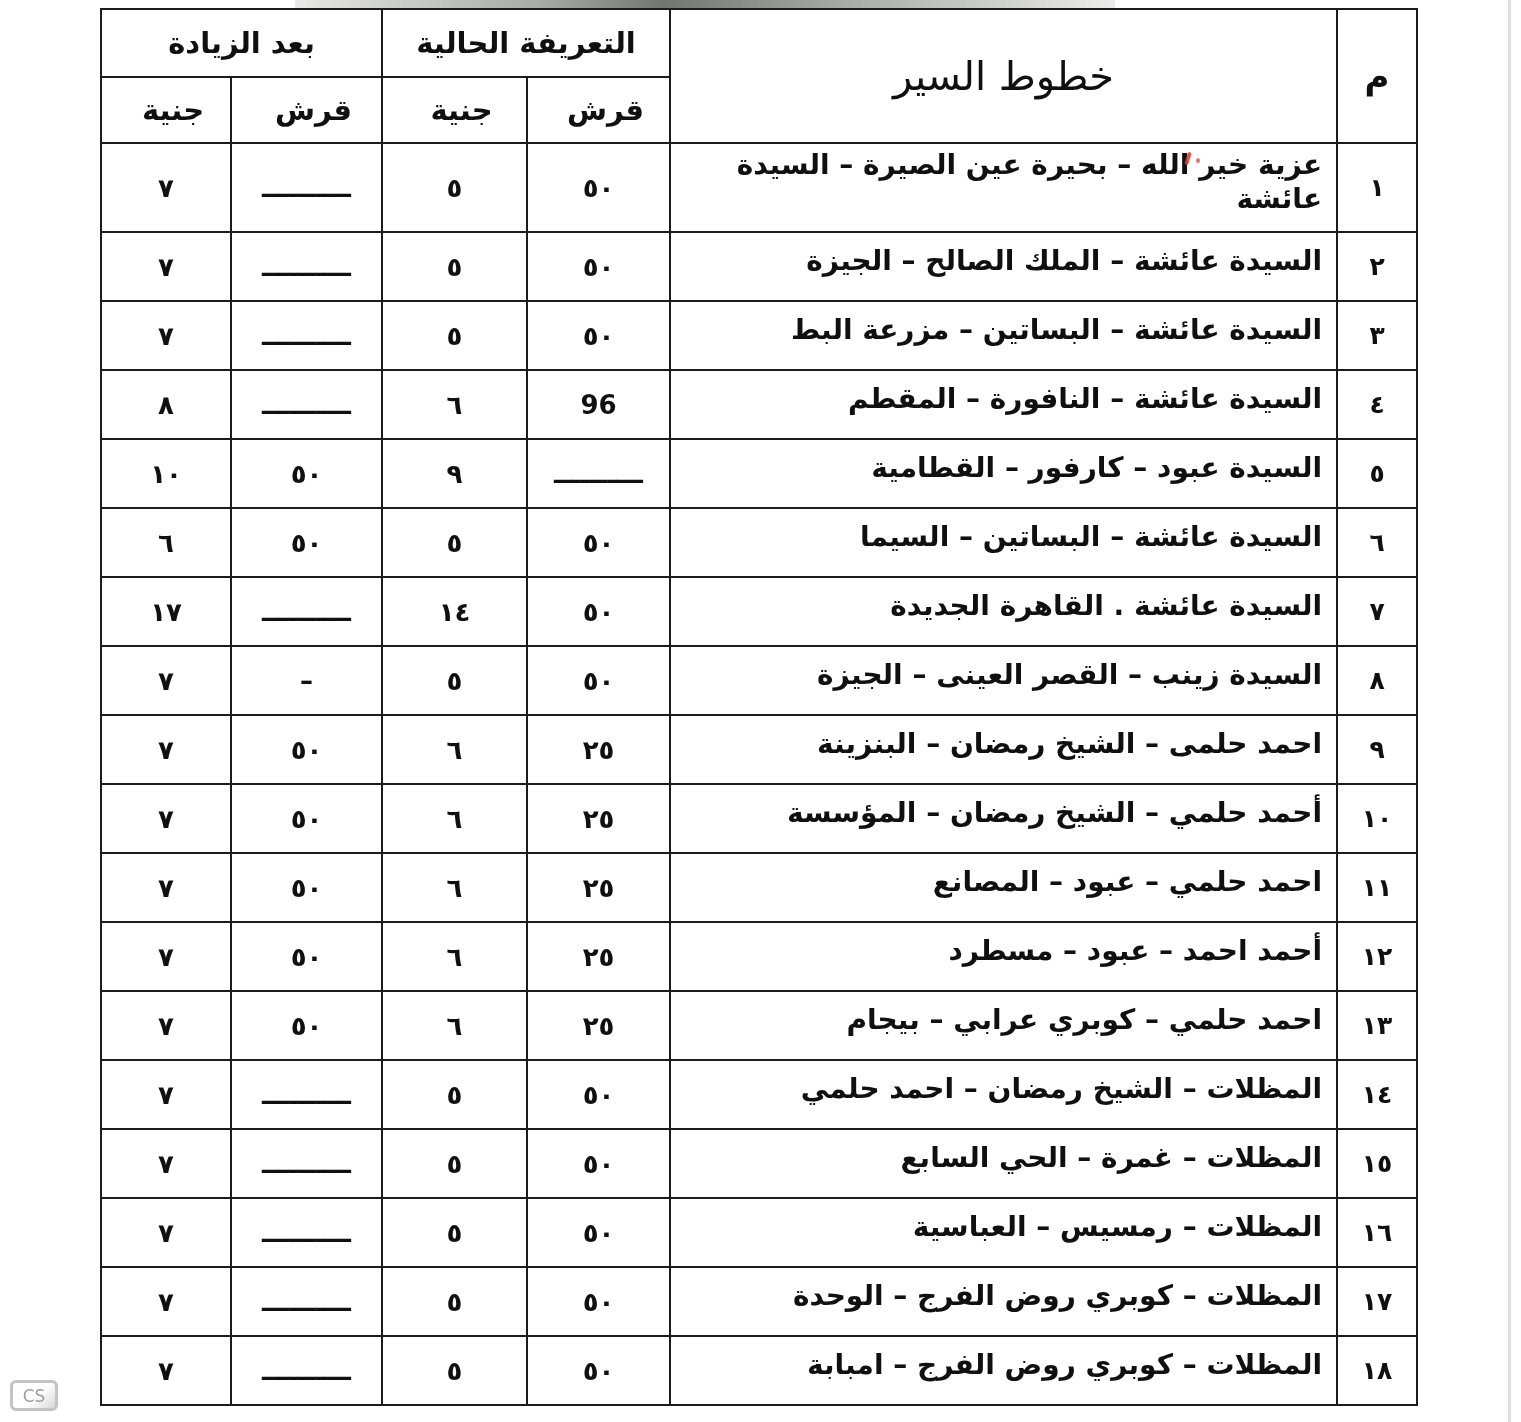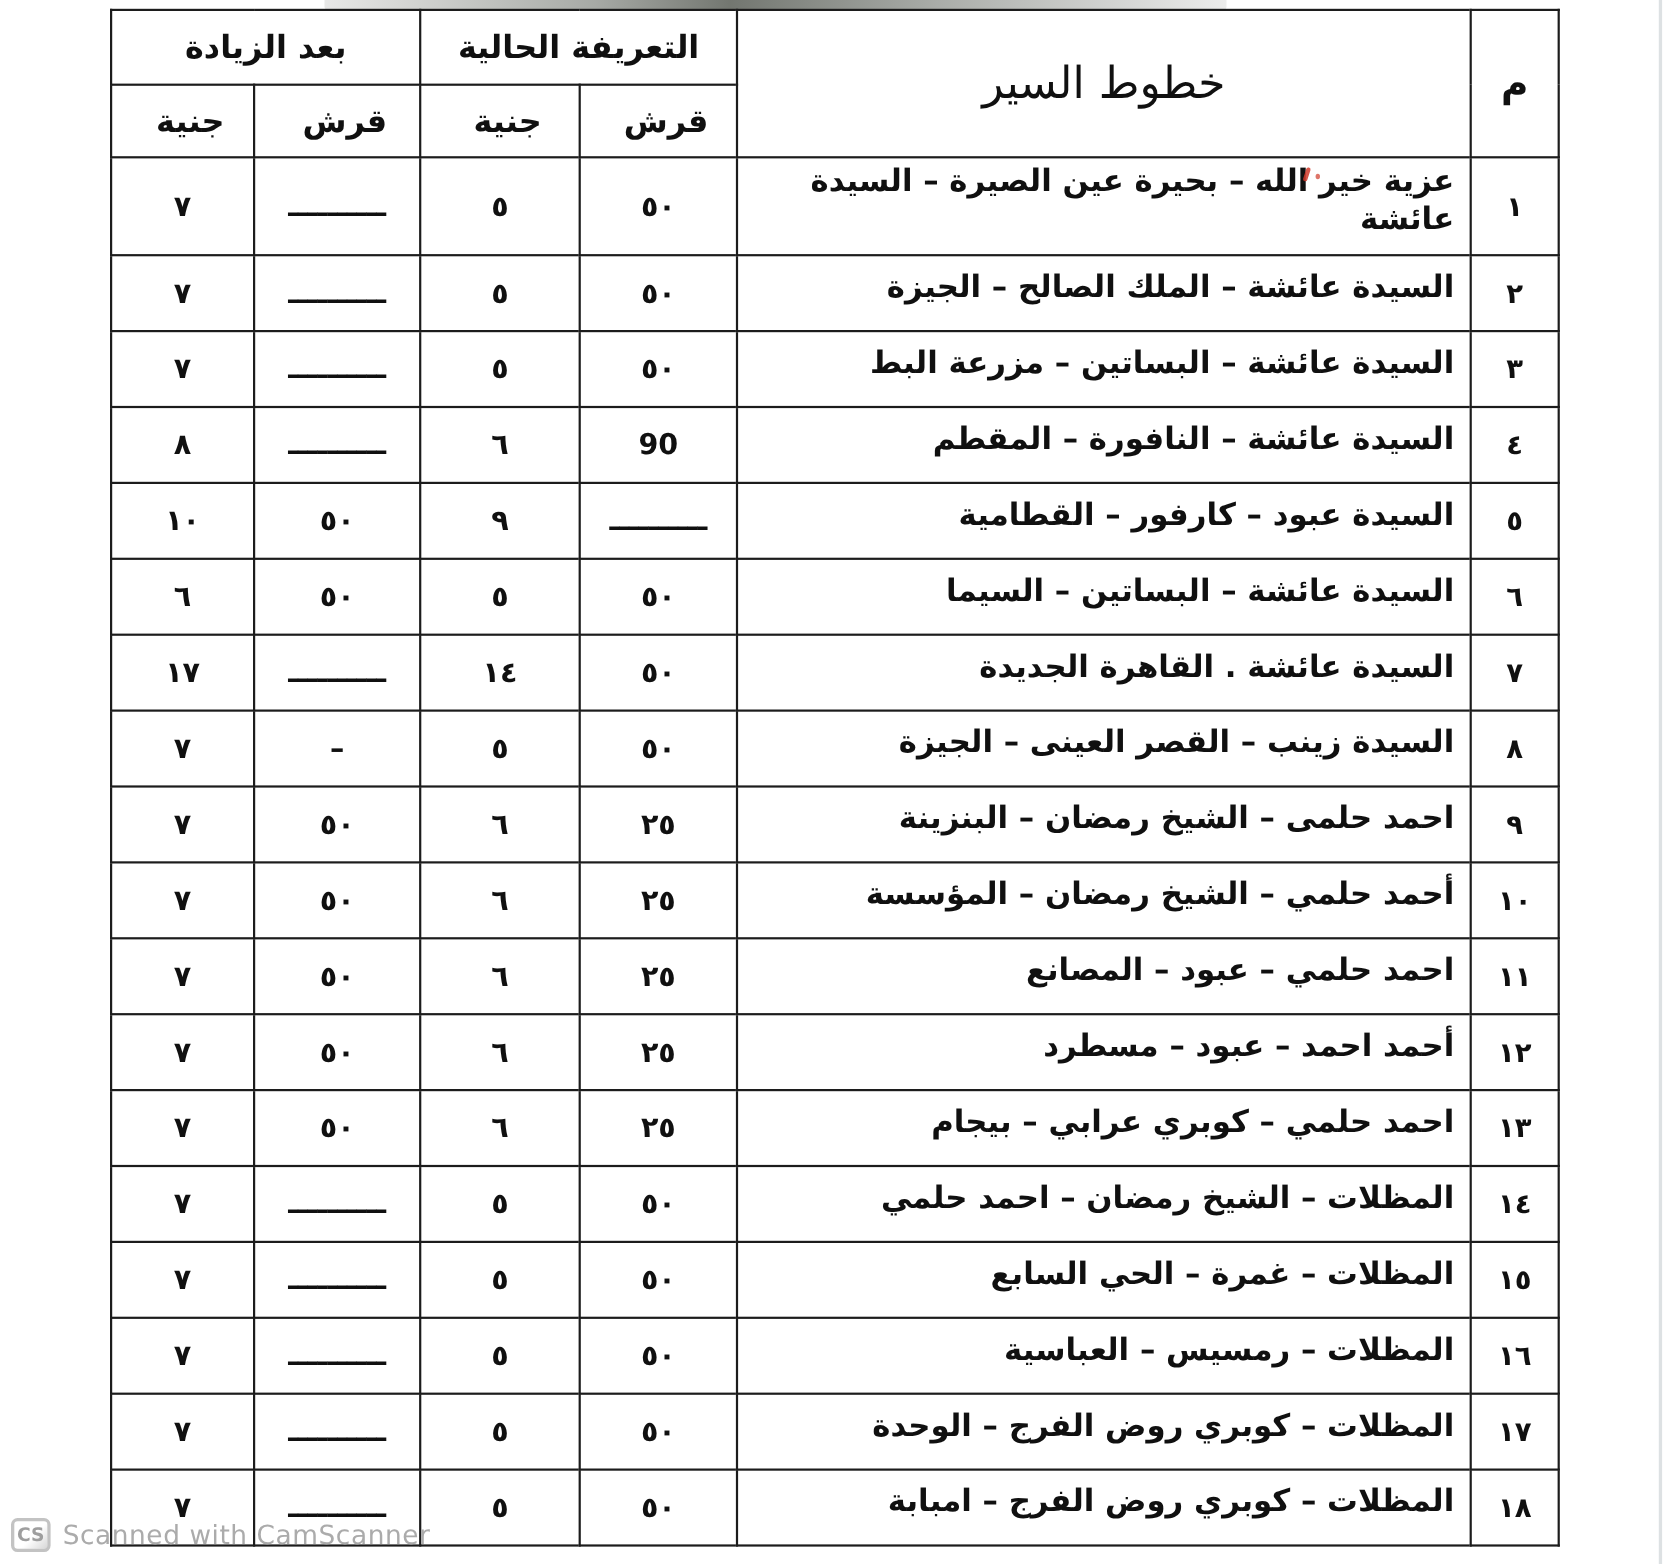--- a/index.html
+++ b/index.html
@@ -67,26 +67,26 @@
     position:absolute; left:1196px; top:158px;
     width:4px; height:5px; background:#d03a2a; border-radius:50%;
     opacity:0.7;
   }
   
   .watermark {
     position:absolute; left:10px; top:1380px;
     display:flex; align-items:center; gap:11px;
   }
   .cs-icon {
-    width:36px; height:31px;
+    width:48px; height:31px;
     border:3px solid #c3c3c3;
     border-radius:6px;
     box-sizing:border-box;
     display:flex; align-items:center; justify-content:center;
-    font-size:17px; font-weight:bold; color:#9e9e9e;
+    font-size:17px; font-weight:normal; color:#9e9e9e;
     background:linear-gradient(135deg,#ffffff 55%,#d7d7d7 100%);
   }
   .watermark-text {
     font-size:24px; color:#ababab; letter-spacing:0.5px;
   }
 </style>
 </head>
 <body>
 
 <div class="page">
@@ -138,21 +138,21 @@
           <td class="num-cell row-no">٣</td>
           <td class="route-cell">السيدة عائشة – البساتين – مزرعة البط</td>
           <td class="num-cell">٥٠</td>
           <td class="num-cell">٥</td>
           <td class="num-cell">ــــــــــ</td>
           <td class="num-cell">٧</td>
         </tr>
         <tr>
           <td class="num-cell row-no">٤</td>
           <td class="route-cell">السيدة عائشة – النافورة – المقطم</td>
-          <td class="num-cell">90</td>
+          <td class="num-cell">96</td>
           <td class="num-cell">٦</td>
           <td class="num-cell">ــــــــــ</td>
           <td class="num-cell">٨</td>
         </tr>
         <tr>
           <td class="num-cell row-no">٥</td>
           <td class="route-cell">السيدة عبود – كارفور – القطامية</td>
           <td class="num-cell">ــــــــــ</td>
           <td class="num-cell">٩</td>
           <td class="num-cell">٥٠</td>
@@ -263,16 +263,15 @@
           <td class="num-cell">٧</td>
         </tr>
       </tbody>
   </table>
 
   <div class="red-mark"></div>
   <div class="red-mark-dot"></div>
 
   <div class="watermark">
     <div class="cs-icon">CS</div>
-    <div class="watermark-text">Scanned with CamScanner</div>
   </div>
 
 </div>
 
 </body></html>

